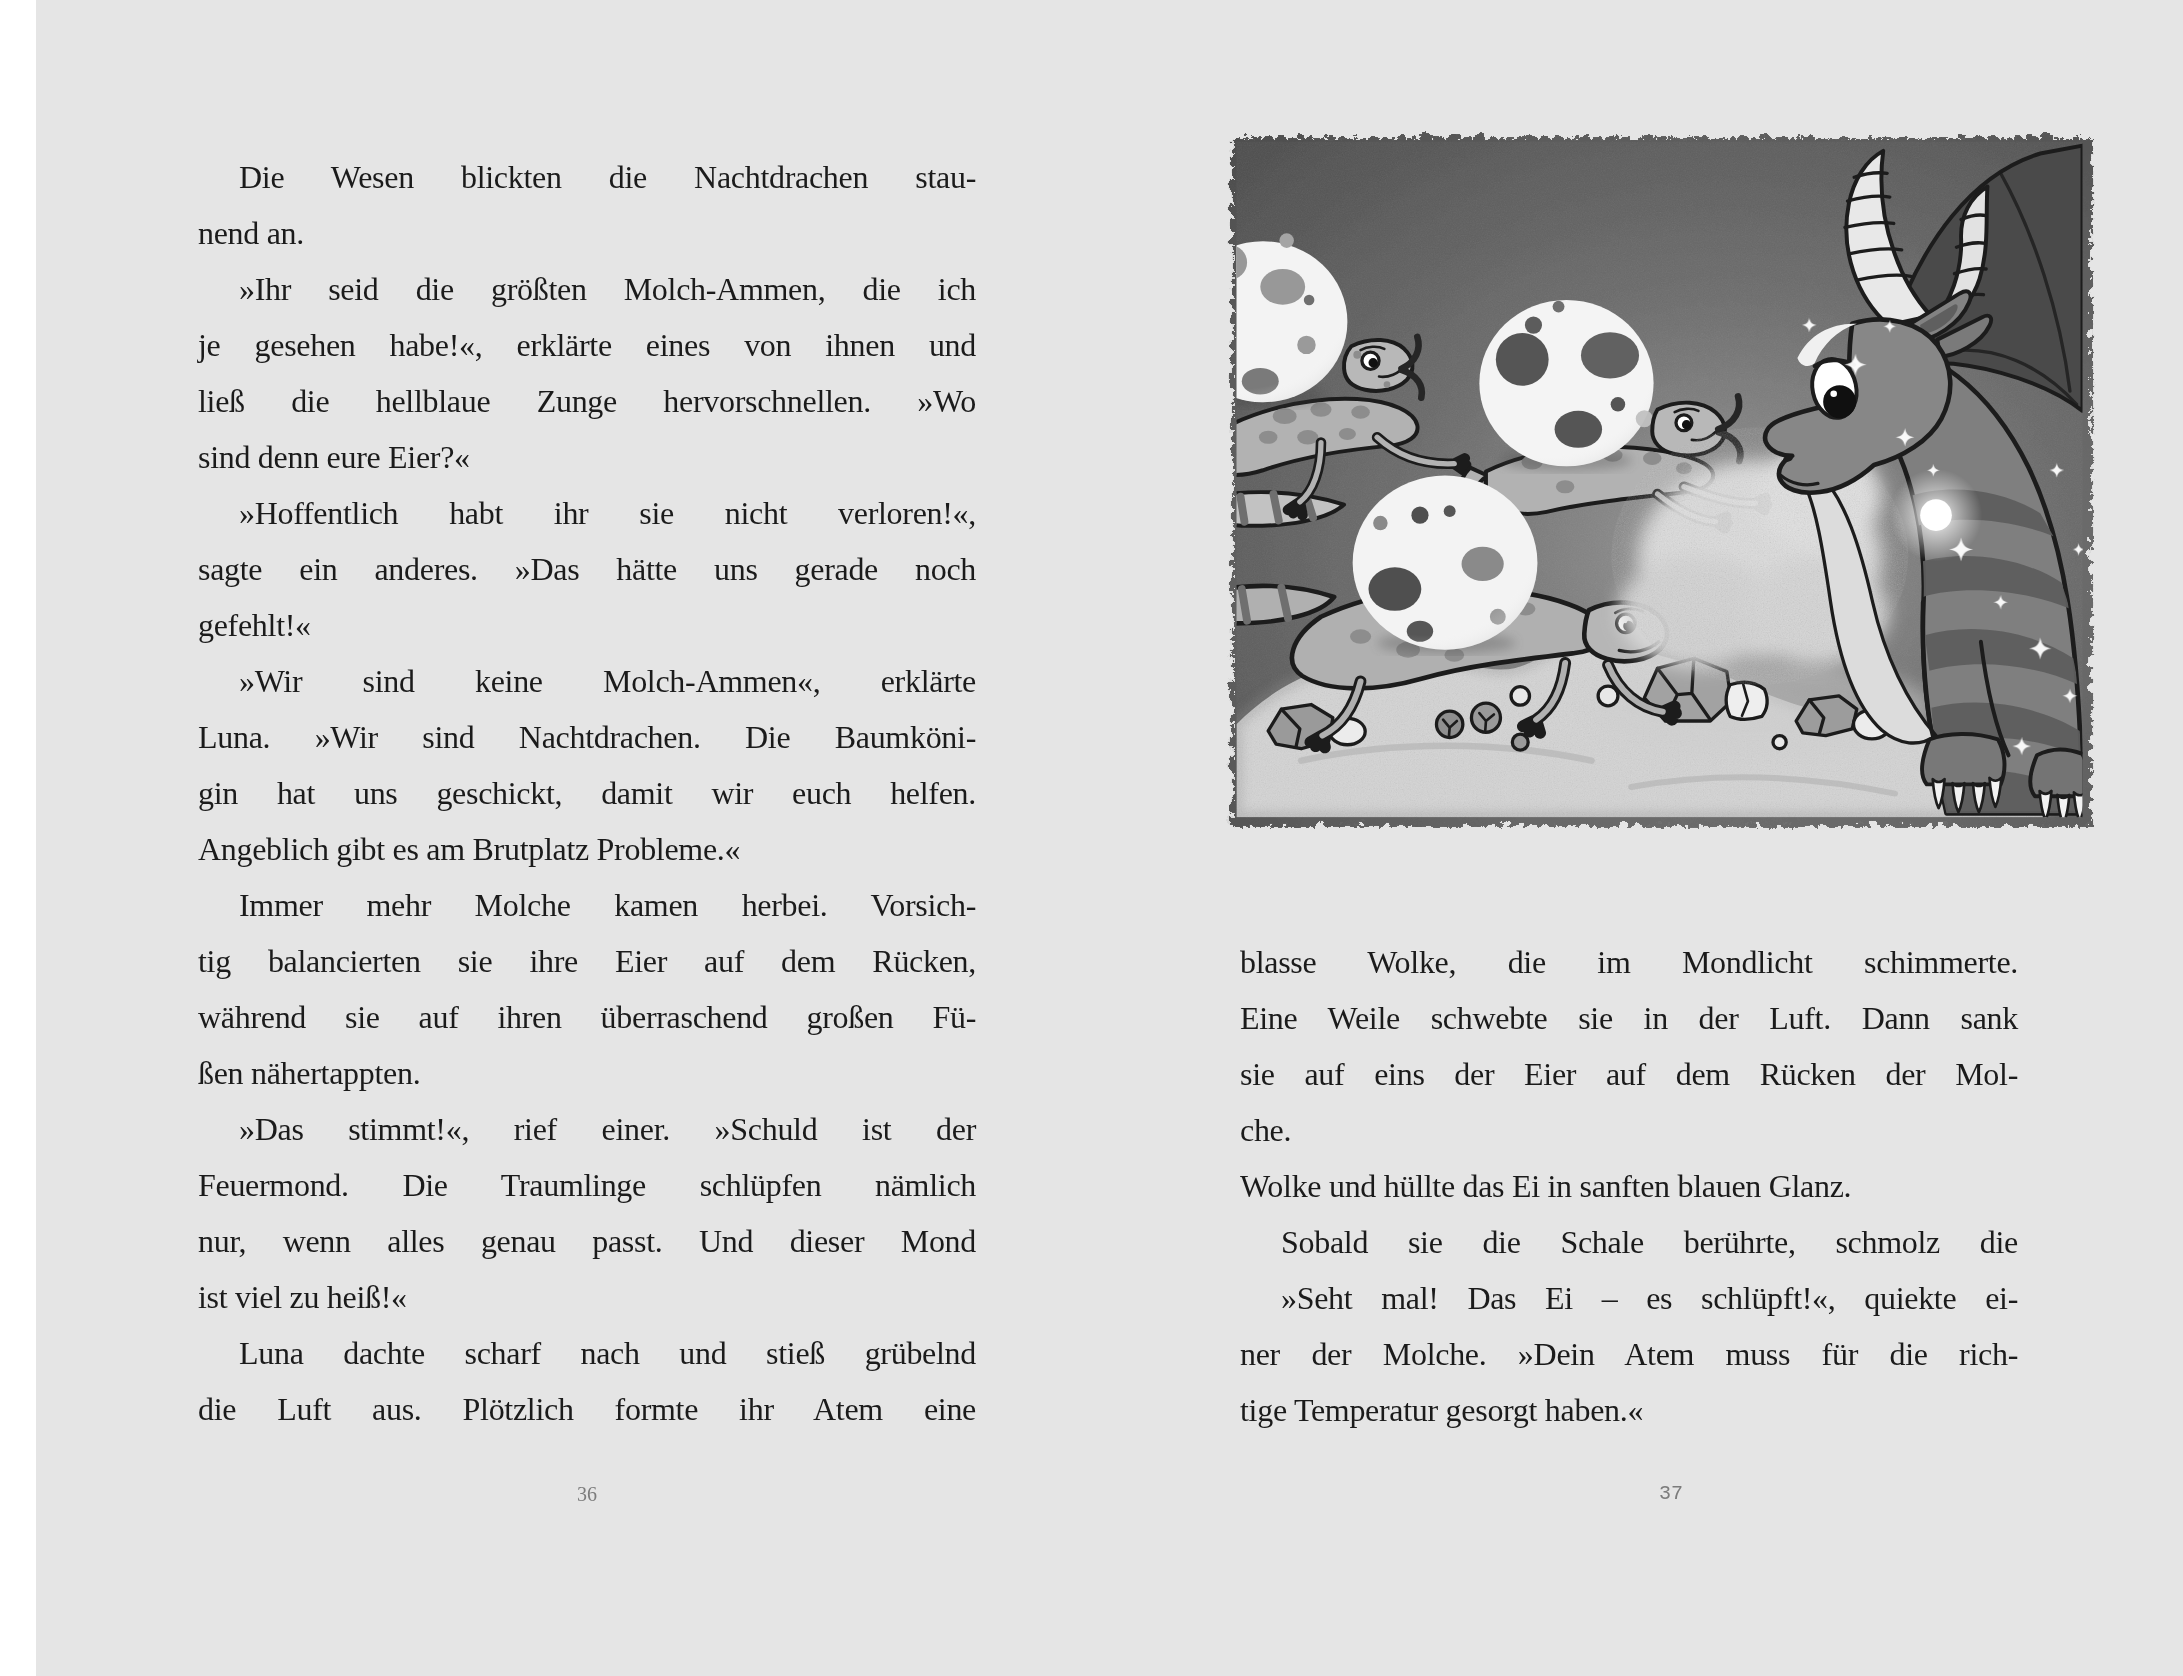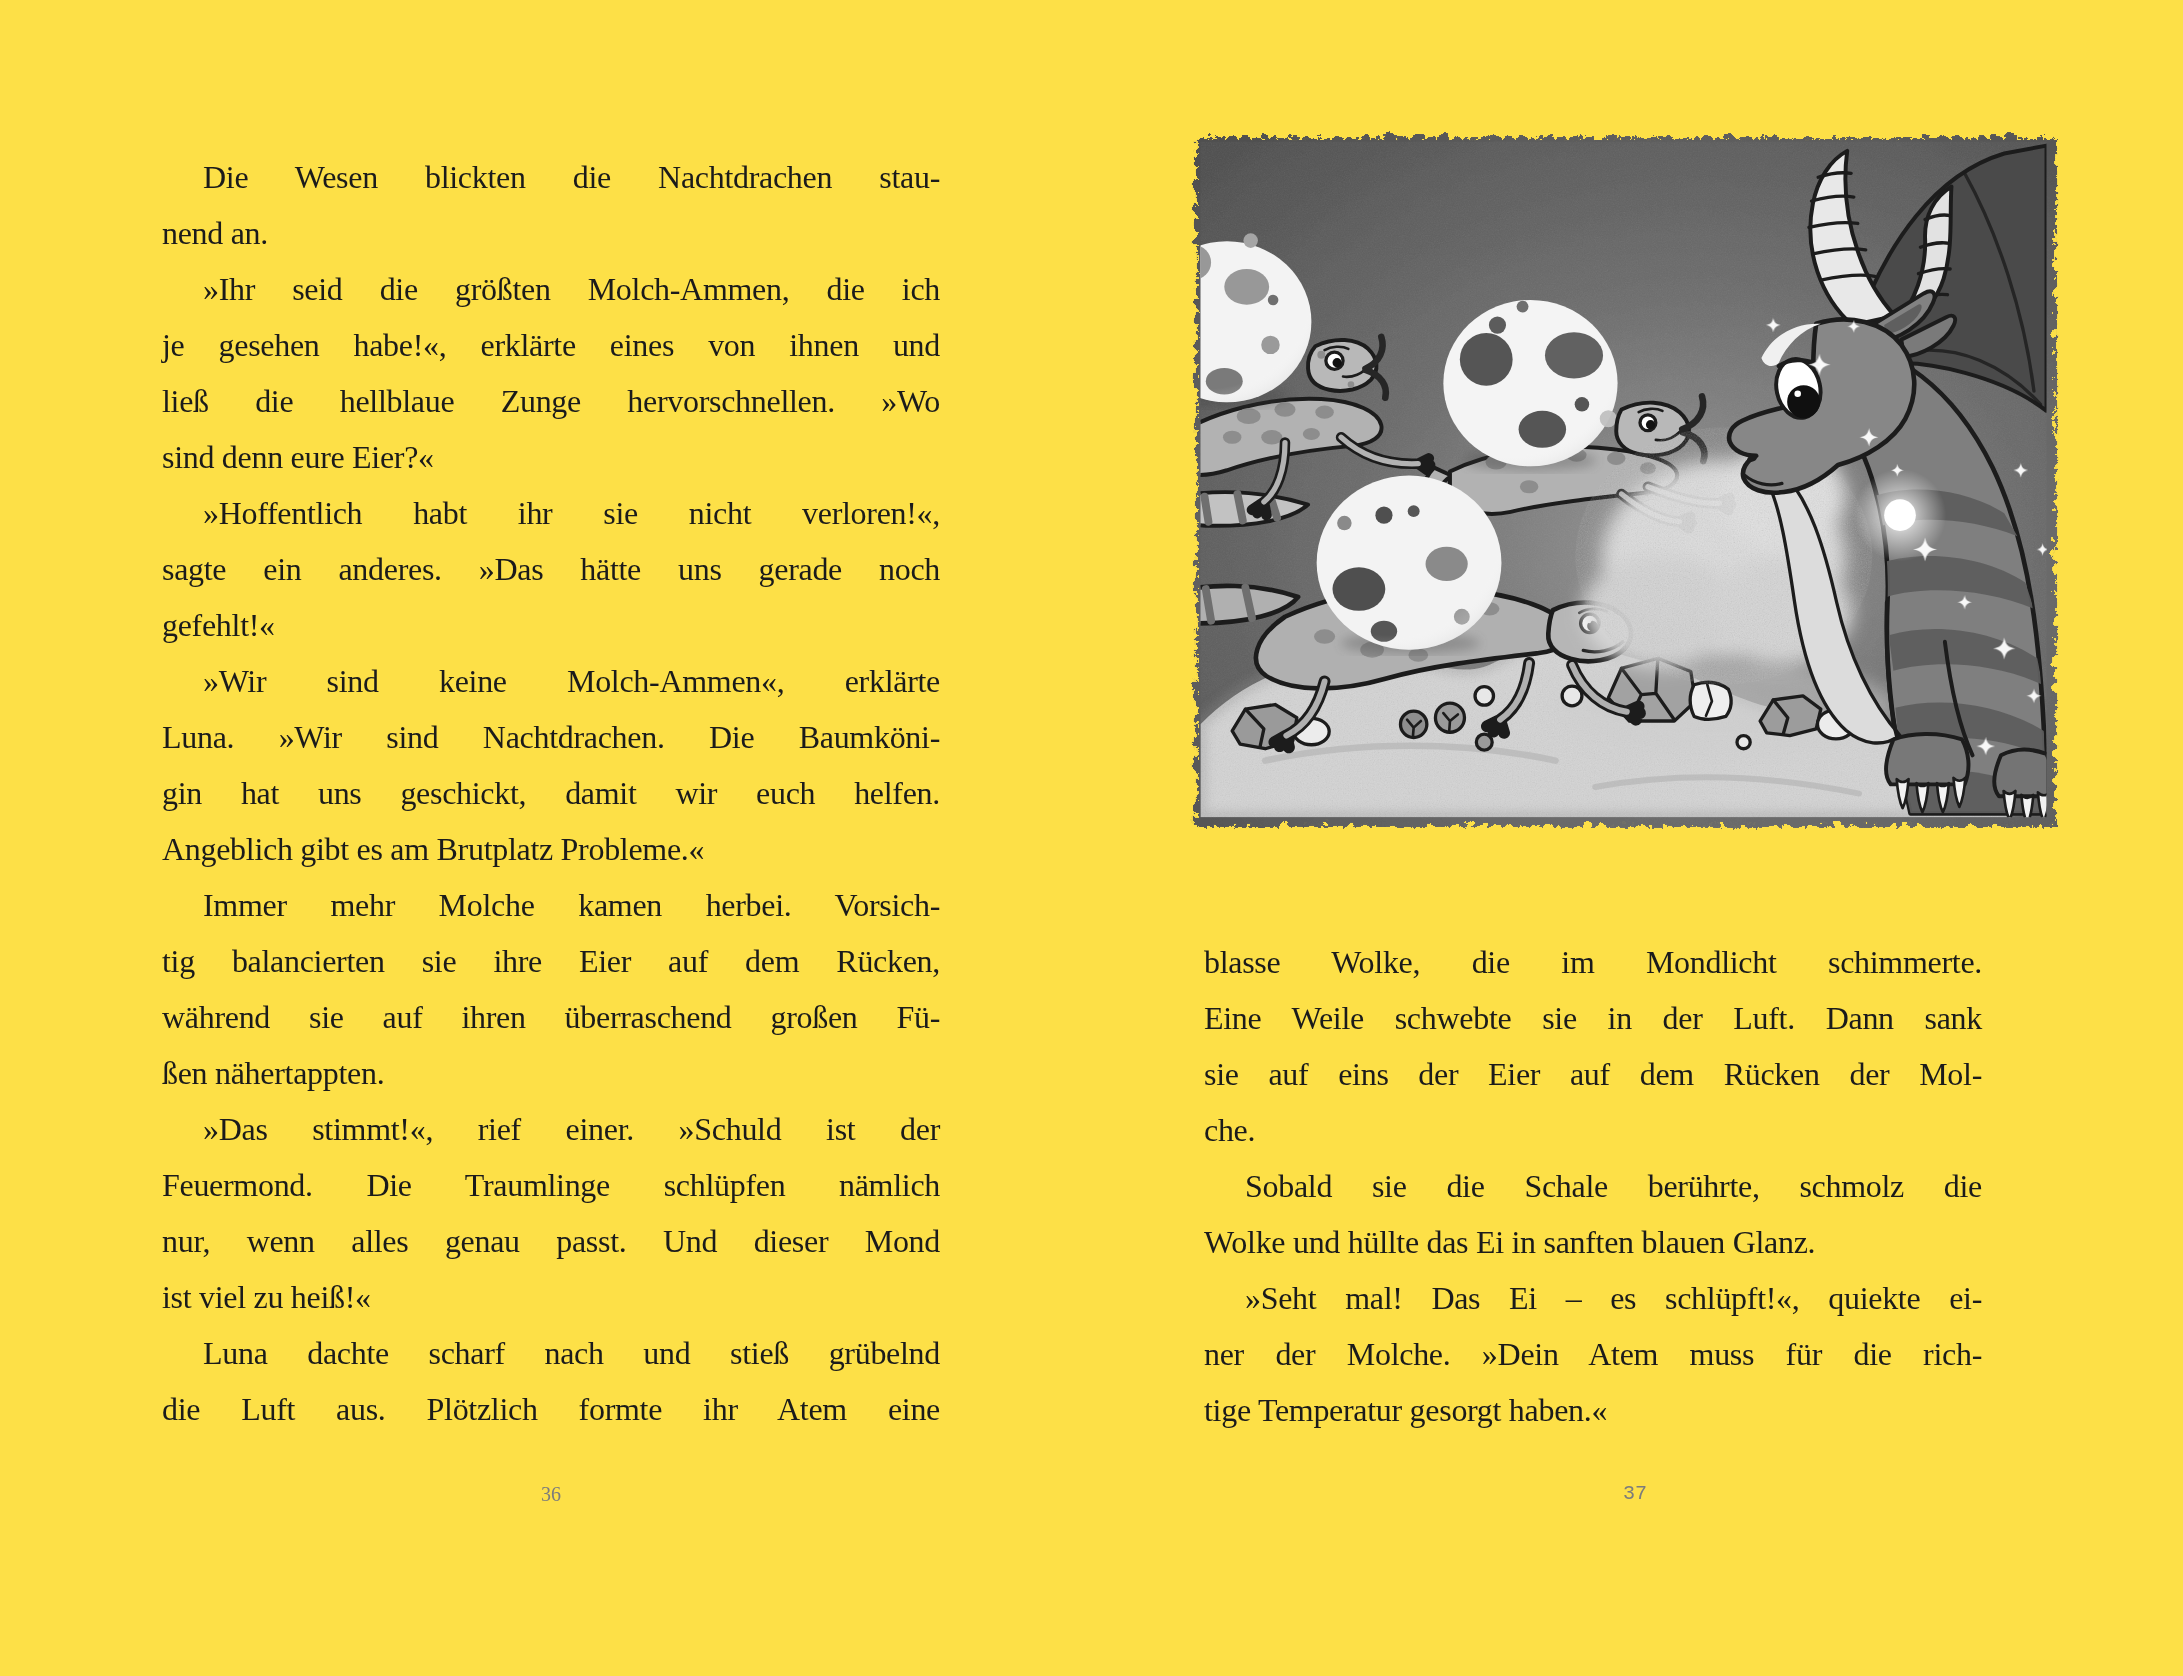--- a/index.html
+++ b/index.html
@@ -1,18 +1,18 @@
 <!DOCTYPE html>
 <html lang="de" style="font-size:10.6px"><head>
 <meta charset="utf-8">
 <style>
   html,body{margin:0;padding:0;background:#ffffff;}
   body{width:2183px;height:1676px;position:relative;overflow:hidden;
        font-family:"Liberation Serif","DejaVu Serif",serif;}
-  .spread{position:absolute;inset:0;background:#fde047;}
+  .spread{position:absolute;inset:0;background:#e5e5e5;margin-left:36px;}
   .textcol{position:absolute;width:778px;color:#1b1b1b;font-size:32px;
            line-height:56px;letter-spacing:-0.3px;}
   #left-col{left:162px;top:149px;}
   #right-col{left:1204px;top:934px;}
   .line{height:56px;text-align:left;white-space:normal;}
   .line.j{text-align:justify;text-align-last:justify;}
   .line.ind{text-indent:41px;}
   .pagenum{position:absolute;top:1474px;width:778px;text-align:center;
            color:#7c7c7c;font-size:20px;line-height:40px;}
   #pn-left{left:162px;}
@@ -361,22 +361,22 @@
           </g>
         </g>
       </svg>
     </figure>
 
     <div class="textcol" id="right-col">
         <div class="line j">blasse Wolke, die im Mondlicht schimmerte.</div>
         <div class="line j">Eine Weile schwebte sie in der Luft. Dann sank</div>
         <div class="line j">sie auf eins der Eier auf dem Rücken der Mol-</div>
         <div class="line">che.</div>
+        <div class="line">Wolke und hüllte das Ei in sanften blauen Glanz.</div>
         <div class="line j ind">Sobald sie die Schale berührte, schmolz die</div>
-        <div class="line">Wolke und hüllte das Ei in sanften blauen Glanz.</div>
         <div class="line j ind">»Seht mal! Das Ei – es schlüpft!«, quiekte ei-</div>
         <div class="line j">ner der Molche. »Dein Atem muss für die rich-</div>
         <div class="line">tige Temperatur gesorgt haben.«</div>
       </div>
     <div class="pagenum" id="pn-right">37</div>
   </section>
 
 </div>
 
 

